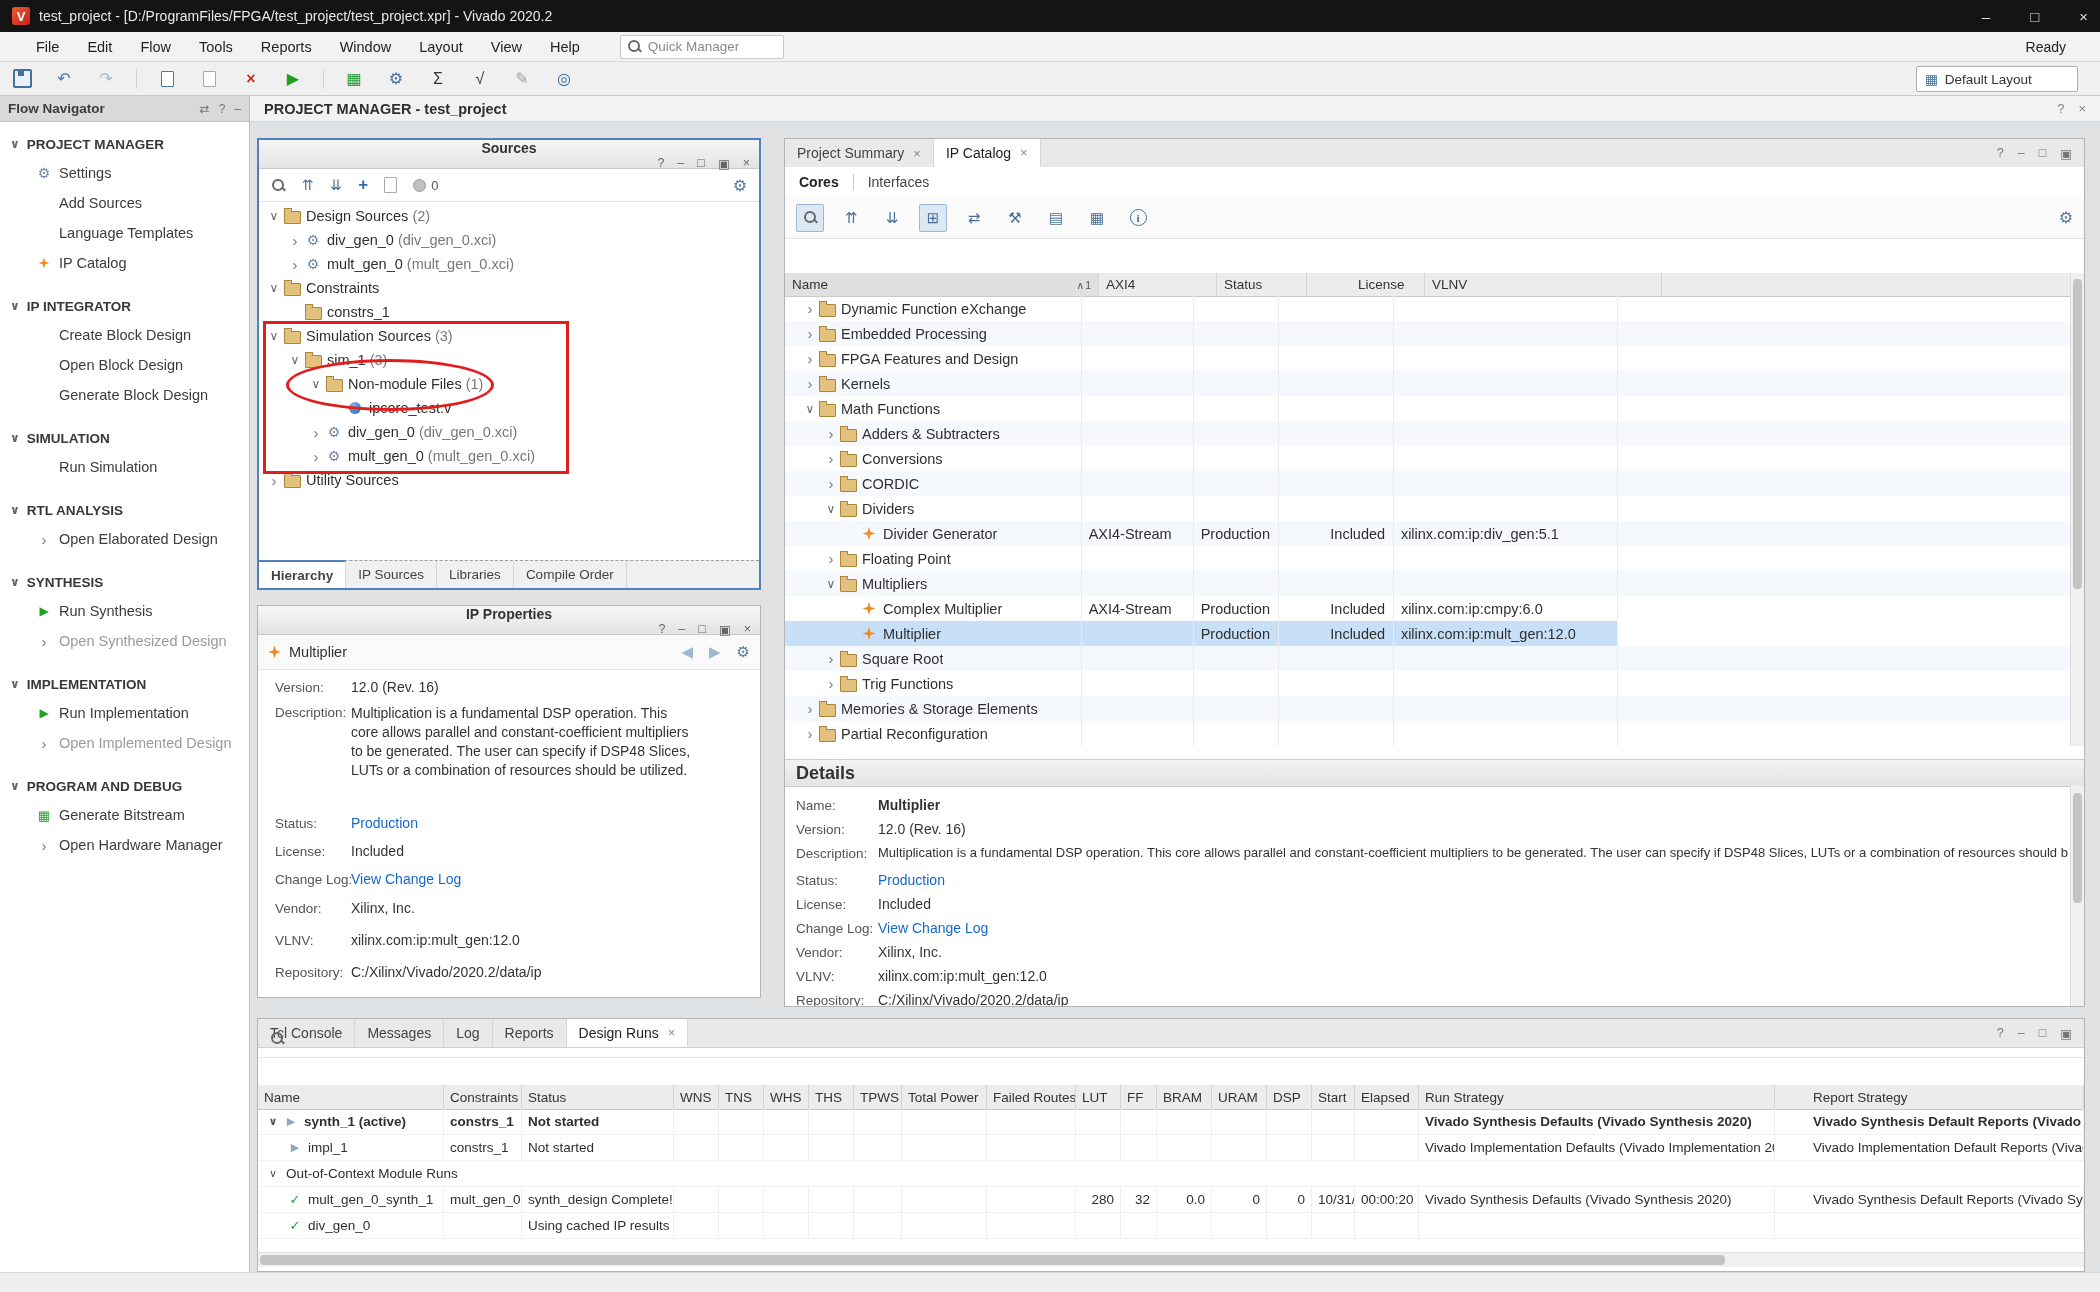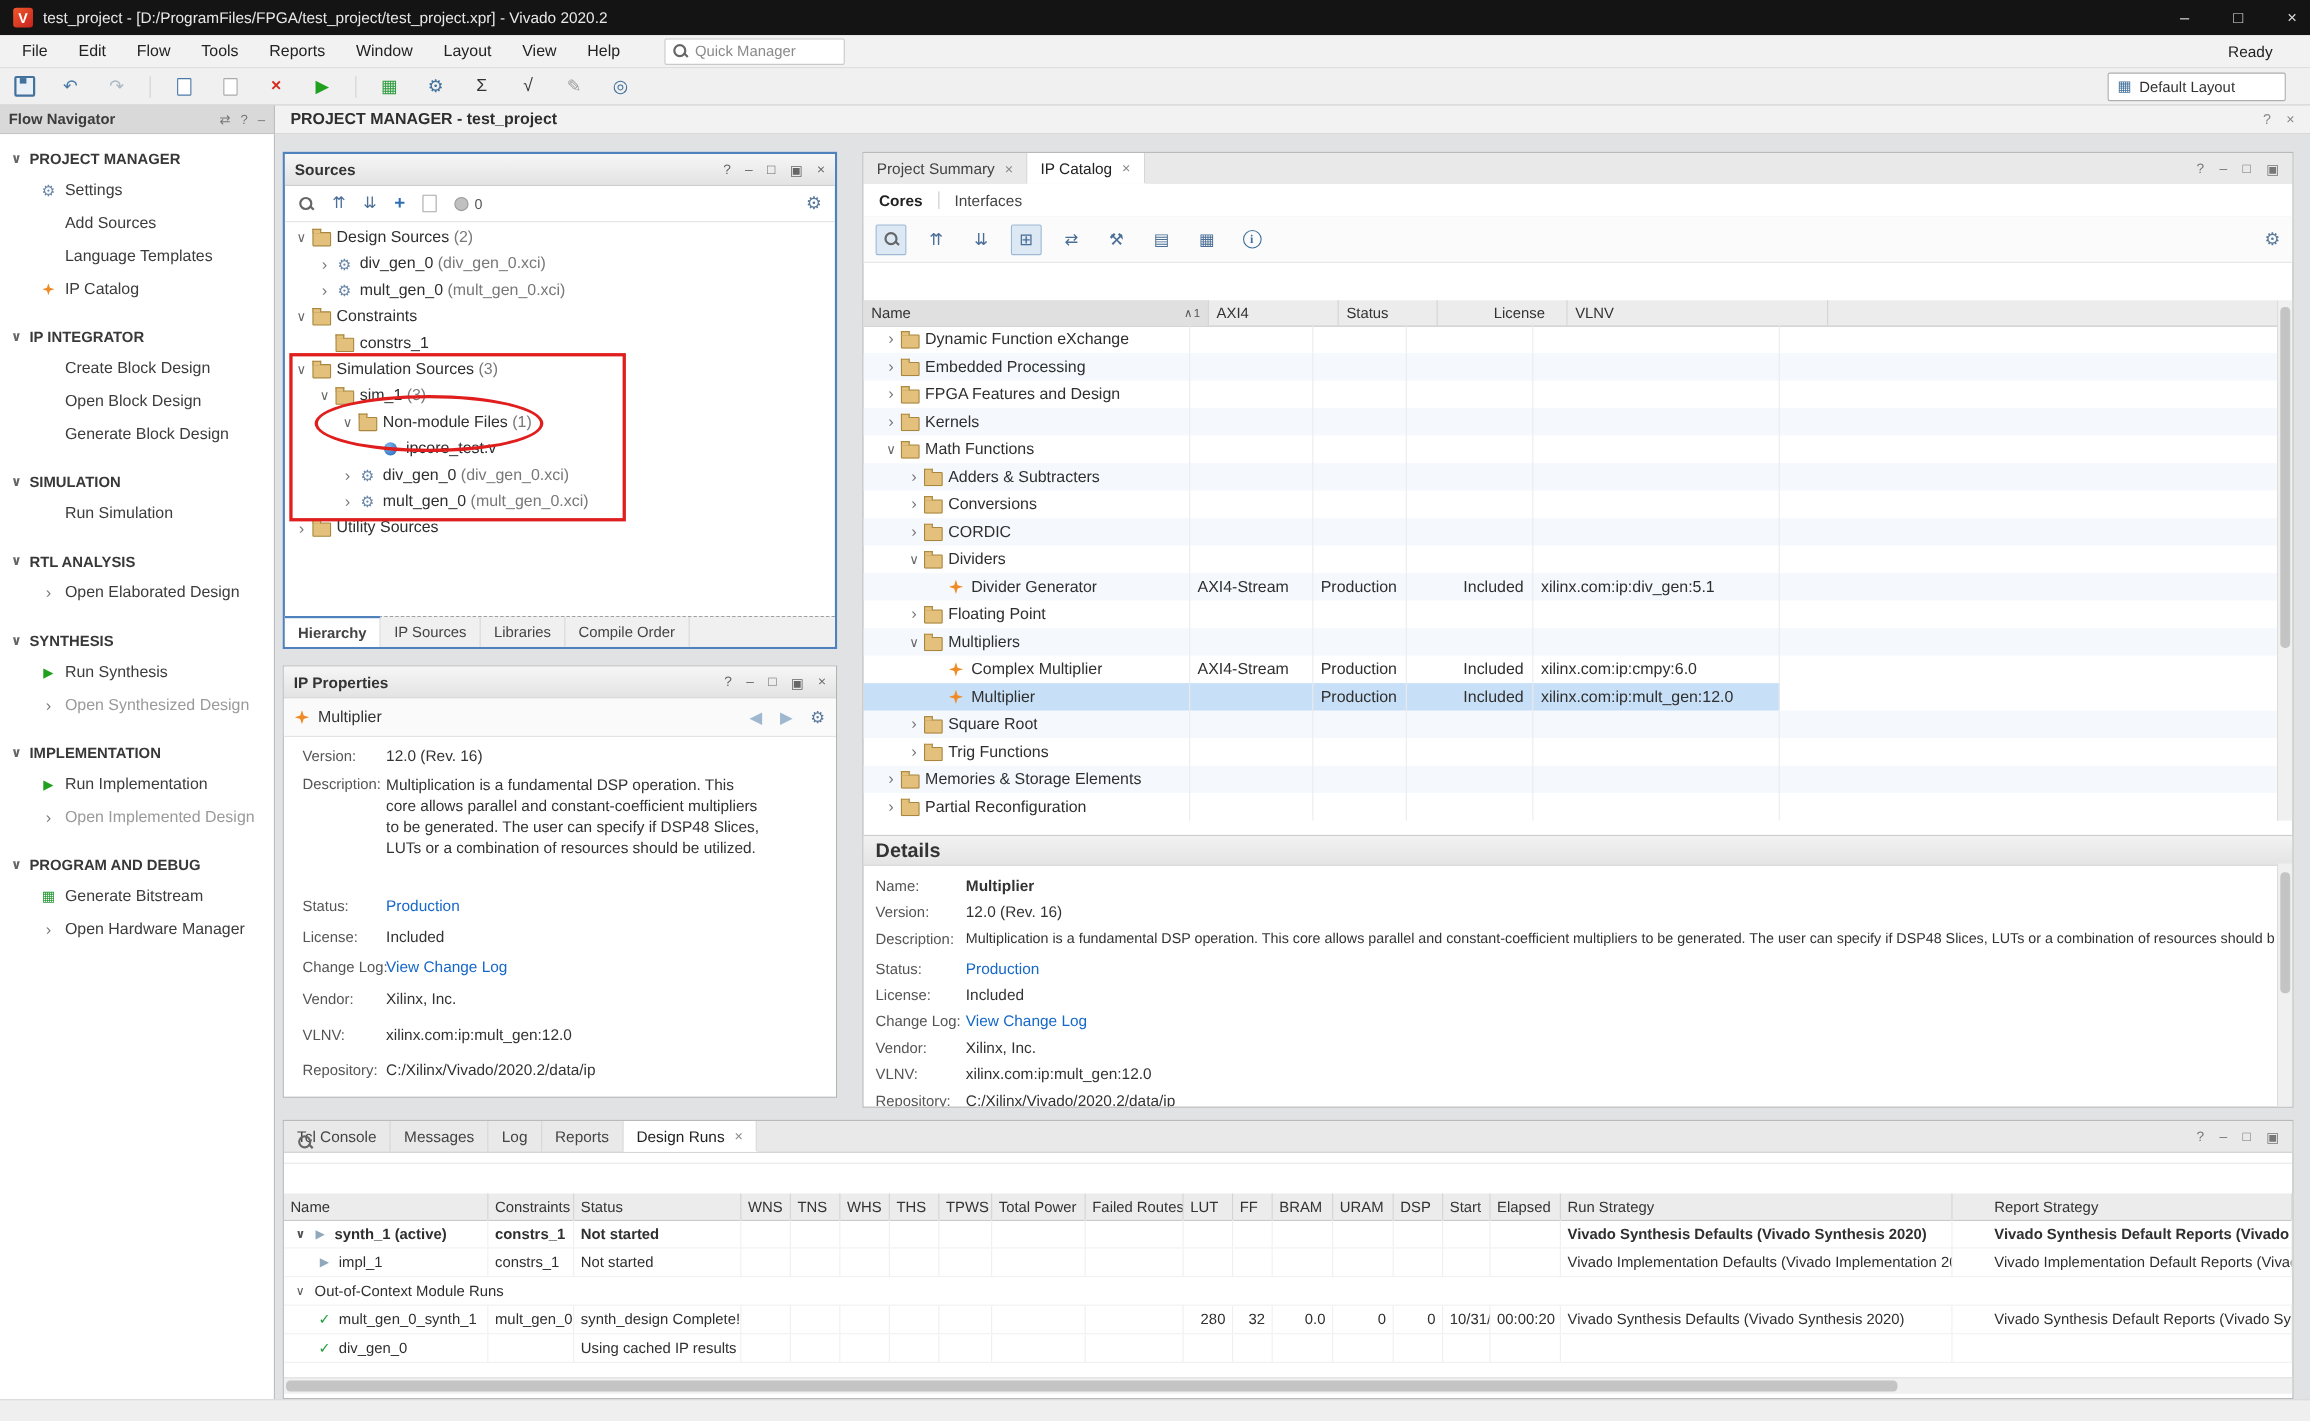--- a/index.html
+++ b/index.html
@@ -5,21 +5,21 @@
   html,body{margin:0;padding:0;width:2100px;height:1292px;overflow:hidden;}
   body{font-family:"Liberation Sans","DejaVu Sans",sans-serif;font-size:14.5px;color:#333;background:#e4e6e8;}
   #app{position:relative;width:2100px;height:1292px;background:#e4e6e8;}
   .abs{position:absolute;}
   
   .titlebar{position:absolute;left:0;top:0;width:2100px;height:32px;background:#141414;color:#e8e8e8;display:flex;align-items:center;padding:0 12px;box-sizing:border-box;font-size:14px;}
   .vlogo{width:18px;height:18px;border-radius:3px;background:linear-gradient(135deg,#f0592b,#c6221f);color:#fff;font-weight:bold;font-size:13px;display:flex;align-items:center;justify-content:center;margin-right:9px;flex:none;}
   .win-controls{margin-left:auto;display:flex;gap:40px;color:#dcdcdc;font-size:15px;}
   .win-controls span{cursor:default;}
   
-  .menubar{position:absolute;left:0;top:32px;width:2100px;height:30px;background:#f2f2f2;border-bottom:1px solid #dcdcdc;display:flex;align-items:center;padding-left:6px;box-sizing:border-box;font-size:14.5px;color:#222;text-align:center;}
+  .menubar{position:absolute;left:0;top:32px;width:2100px;height:30px;background:#f2f2f2;border-bottom:1px solid #dcdcdc;display:flex;align-items:center;padding-left:22px;box-sizing:border-box;font-size:14.5px;color:#222;text-align:center;}
   .menu-item{padding:0 14px;height:100%;display:flex;align-items:center;}
   .quickaccess{margin-left:26px;width:150px;height:22px;border:1px solid #c9c9c9;background:#fff;border-radius:2px;display:flex;align-items:center;padding:0 6px;color:#8a8a8a;font-size:13.5px;gap:6px;}
   .ready{position:absolute;right:34px;top:0;height:30px;display:flex;align-items:center;font-size:14px;color:#222;}
   
   .toolbar{position:absolute;left:0;top:62px;width:2100px;height:34px;background:#f0f0f0;border-bottom:1px solid #c8c8c8;display:flex;align-items:center;padding-left:10px;box-sizing:border-box;gap:18px;}
   .tbtn{width:24px;height:24px;display:flex;align-items:center;justify-content:center;font-size:16px;flex:none;}
   .tsep{width:1px;height:20px;background:#d2d2d2;flex:none;}
   .layout-select{position:absolute;right:22px;top:66px;width:162px;height:26px;background:#fff;border:1px solid #aeaeae;border-radius:2px;display:flex;align-items:center;gap:7px;padding:0 8px;box-sizing:border-box;font-size:13.5px;color:#333;}
   
   .mag{position:relative;width:15px;height:15px;display:inline-block;flex:none;}
@@ -47,21 +47,21 @@
   .fn-item.noicon{padding-left:59px;}
   .fn-item.dim{color:#9a9a9a;}
   .chev{color:#666;font-size:12px;}
   .chev-r{color:#777;font-size:15px;line-height:1;}
   
   .main-header{position:absolute;left:250px;top:96px;width:1850px;height:26px;background:#f2f2f2;border-bottom:1px solid #d5d5d5;display:flex;align-items:center;padding:0 14px;box-sizing:border-box;font-weight:bold;font-size:14.5px;color:#2f2f2f;}
   .mh-icons{margin-left:auto;display:flex;gap:14px;color:#888;font-weight:normal;font-size:13px;}
   
   .panel{position:absolute;background:#fff;border:1px solid #b3b3b3;box-sizing:border-box;}
   .panel.blue{border:2px solid #4f81bd;}
-  .phead{height:28px;background:linear-gradient(#f6f6f6,#e3e3e3);border-bottom:1px solid #c9c9c9;display:flex;align-items:center;padding:0 9px;font-weight:bold;font-size:14px;color:#333;}
+  .phead{height:28px;background:linear-gradient(#f6f6f6,#e3e3e3);border-bottom:1px solid #c9c9c9;display:flex;align-items:center;padding:0 9px;font-weight:bold;font-size:14px;color:#333;flex-direction:column;}
   .ph-icons{margin-left:auto;display:flex;gap:13px;color:#666;font-size:12.5px;font-weight:normal;}
   .ptool{height:32px;border-bottom:1px solid #e3e3e3;display:flex;align-items:center;padding:0 12px;gap:16px;}
   .gear-right{margin-left:auto;color:#5b7a9d;font-size:16px;}
   
   .src-tree{position:absolute;left:0;top:64px;right:0;}
   .src-row{height:24px;display:flex;align-items:center;font-size:14.5px;color:#2f2f2f;}
   .src-row .exp{width:18px;text-align:center;flex:none;}
   .src-row .spc{width:18px;flex:none;}
   .src-row .icn{width:18px;display:flex;justify-content:center;flex:none;}
   .src-row .lbl{margin-left:5px;white-space:nowrap;}

